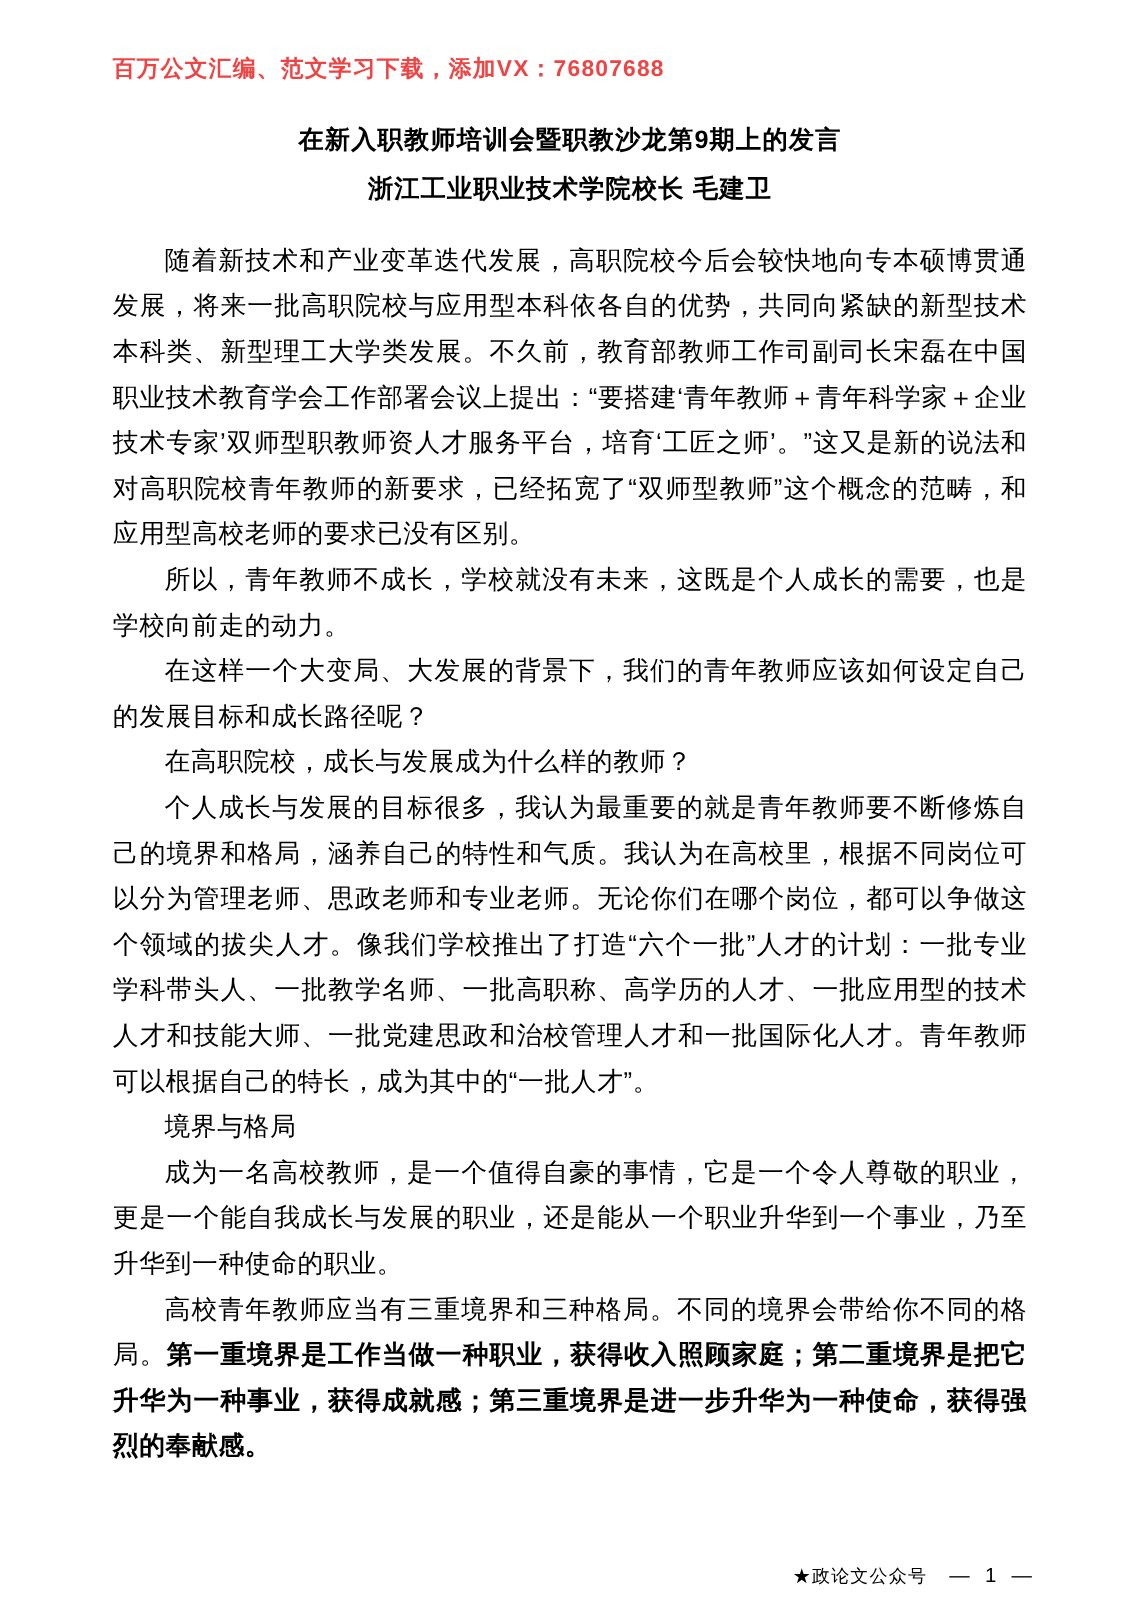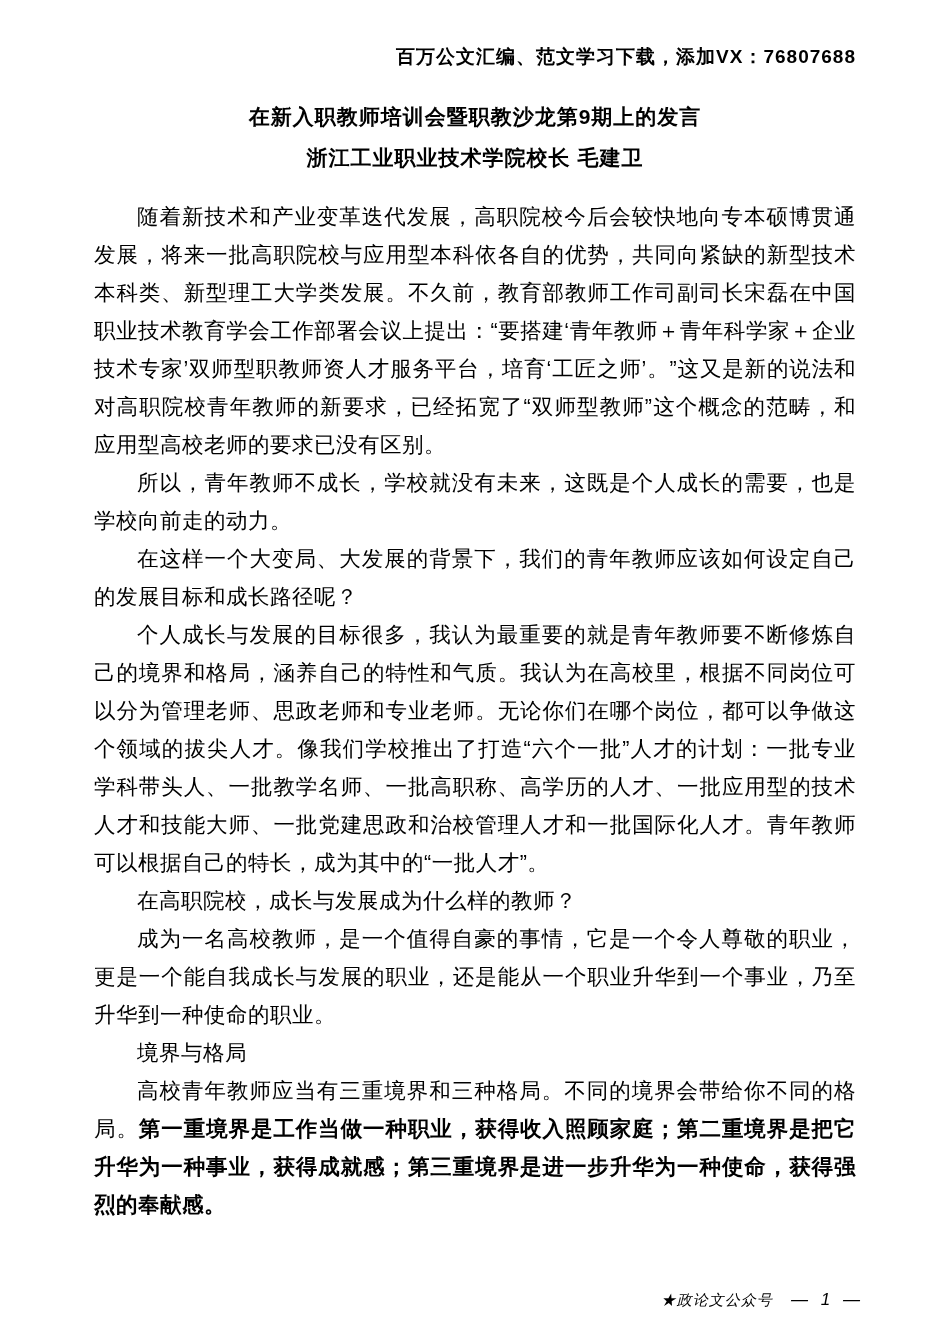--- a/index.html
+++ b/index.html
@@ -12,24 +12,24 @@
     width: 950px;
     height: 1344px;
     margin: 0 auto;
     background: #ffffff;
     box-sizing: border-box;
     padding: 44px 94px 0 94px;
     font-family: "Liberation Sans", sans-serif;
     color: #000000;
   }
   .header-ad {
-    text-align: right;
+    text-align: left;
     font-size: 19px;
     font-weight: 600;
-    color: #000000;
+    color: #ef4444;
     letter-spacing: 1px;
     margin-bottom: 26px;
   }
   .title-block {
     text-align: center;
   }
   .title-line1 {
     font-size: 21px;
     font-weight: 700;
     line-height: 42px;
@@ -58,25 +58,24 @@
     text-align: justify;
     text-indent: 2em;
     letter-spacing: 0.5px;
   }
   .body-text p .bold-run {
     font-weight: 700;
   }
   .footer {
     position: absolute;
     right: 86px;
-    bottom: 34px;
+    bottom: 21px;
     font-size: 16px;
     color: #000000;
     white-space: nowrap;
-    font-style: italic;
   }
   .footer .footer-account {
     font-size: 15px;
     letter-spacing: 1px;
   }
   .footer .footer-page {
     font-size: 17px;
     margin-left: 14px;
     letter-spacing: 4px;
   }
@@ -90,24 +89,24 @@
 
   <div class="title-block">
     <div class="title-line1">在新入职教师培训会暨职教沙龙第9期上的发言</div>
     <div class="title-line2">浙江工业职业技术学院校长 毛建卫</div>
   </div>
 
   <div class="body-text">
     <p>随着新技术和产业变革迭代发展，高职院校今后会较快地向专本硕博贯通发展，将来一批高职院校与应用型本科依各自的优势，共同向紧缺的新型技术本科类、新型理工大学类发展。不久前，教育部教师工作司副司长宋磊在中国职业技术教育学会工作部署会议上提出：“要搭建‘青年教师＋青年科学家＋企业技术专家’双师型职教师资人才服务平台，培育‘工匠之师’。”这又是新的说法和对高职院校青年教师的新要求，已经拓宽了“双师型教师”这个概念的范畴，和应用型高校老师的要求已没有区别。</p>
     <p>所以，青年教师不成长，学校就没有未来，这既是个人成长的需要，也是学校向前走的动力。</p>
     <p>在这样一个大变局、大发展的背景下，我们的青年教师应该如何设定自己的发展目标和成长路径呢？</p>
+    <p>在高职院校，成长与发展成为什么样的教师？</p>
     <p>个人成长与发展的目标很多，我认为最重要的就是青年教师要不断修炼自己的境界和格局，涵养自己的特性和气质。我认为在高校里，根据不同岗位可以分为管理老师、思政老师和专业老师。无论你们在哪个岗位，都可以争做这个领域的拔尖人才。像我们学校推出了打造“六个一批”人才的计划：一批专业学科带头人、一批教学名师、一批高职称、高学历的人才、一批应用型的技术人才和技能大师、一批党建思政和治校管理人才和一批国际化人才。青年教师可以根据自己的特长，成为其中的“一批人才”。</p>
-    <p>在高职院校，成长与发展成为什么样的教师？</p>
+    <p>境界与格局</p>
     <p>成为一名高校教师，是一个值得自豪的事情，它是一个令人尊敬的职业，更是一个能自我成长与发展的职业，还是能从一个职业升华到一个事业，乃至升华到一种使命的职业。</p>
-    <p>境界与格局</p>
     <p><span>高校青年教师应当有三重境界和三种格局。不同的境界会带给你不同的格局。</span><span class="bold-run">第一重境界是工作当做一种职业，获得收入照顾家庭；第二重境界是把它升华为一种事业，获得成就感；第三重境界是进一步升华为一种使命，获得强烈的奉献感。</span></p>
   </div>
 
   <div class="footer">
     <span class="footer-account">★政论文公众号</span>
     <span class="footer-page">—  1  —</span>
   </div>
 
 </div>
 

